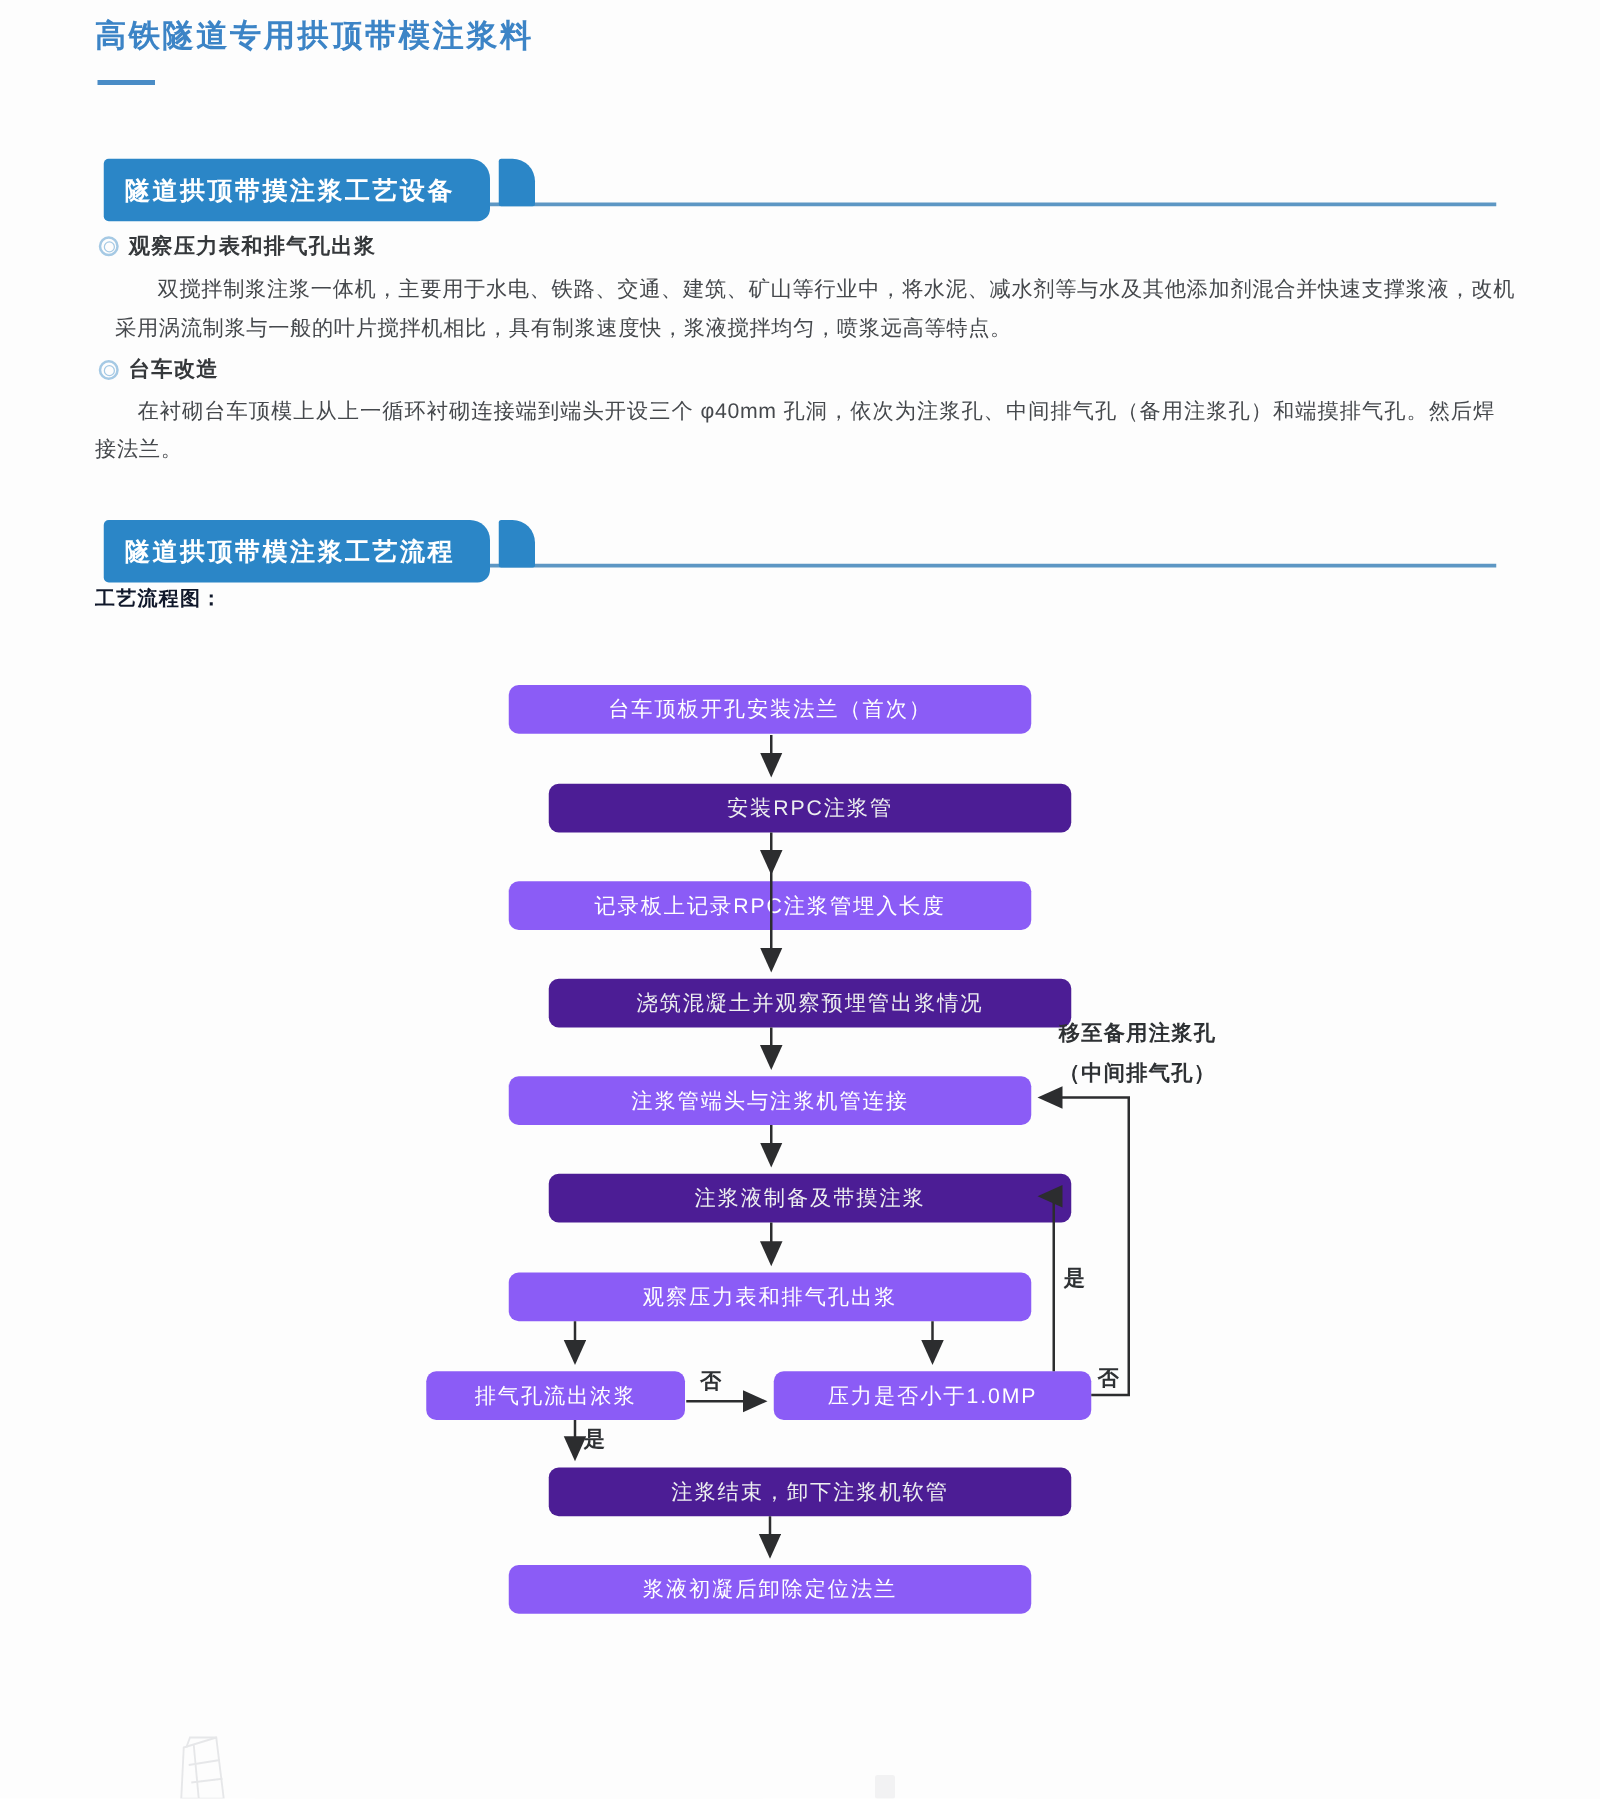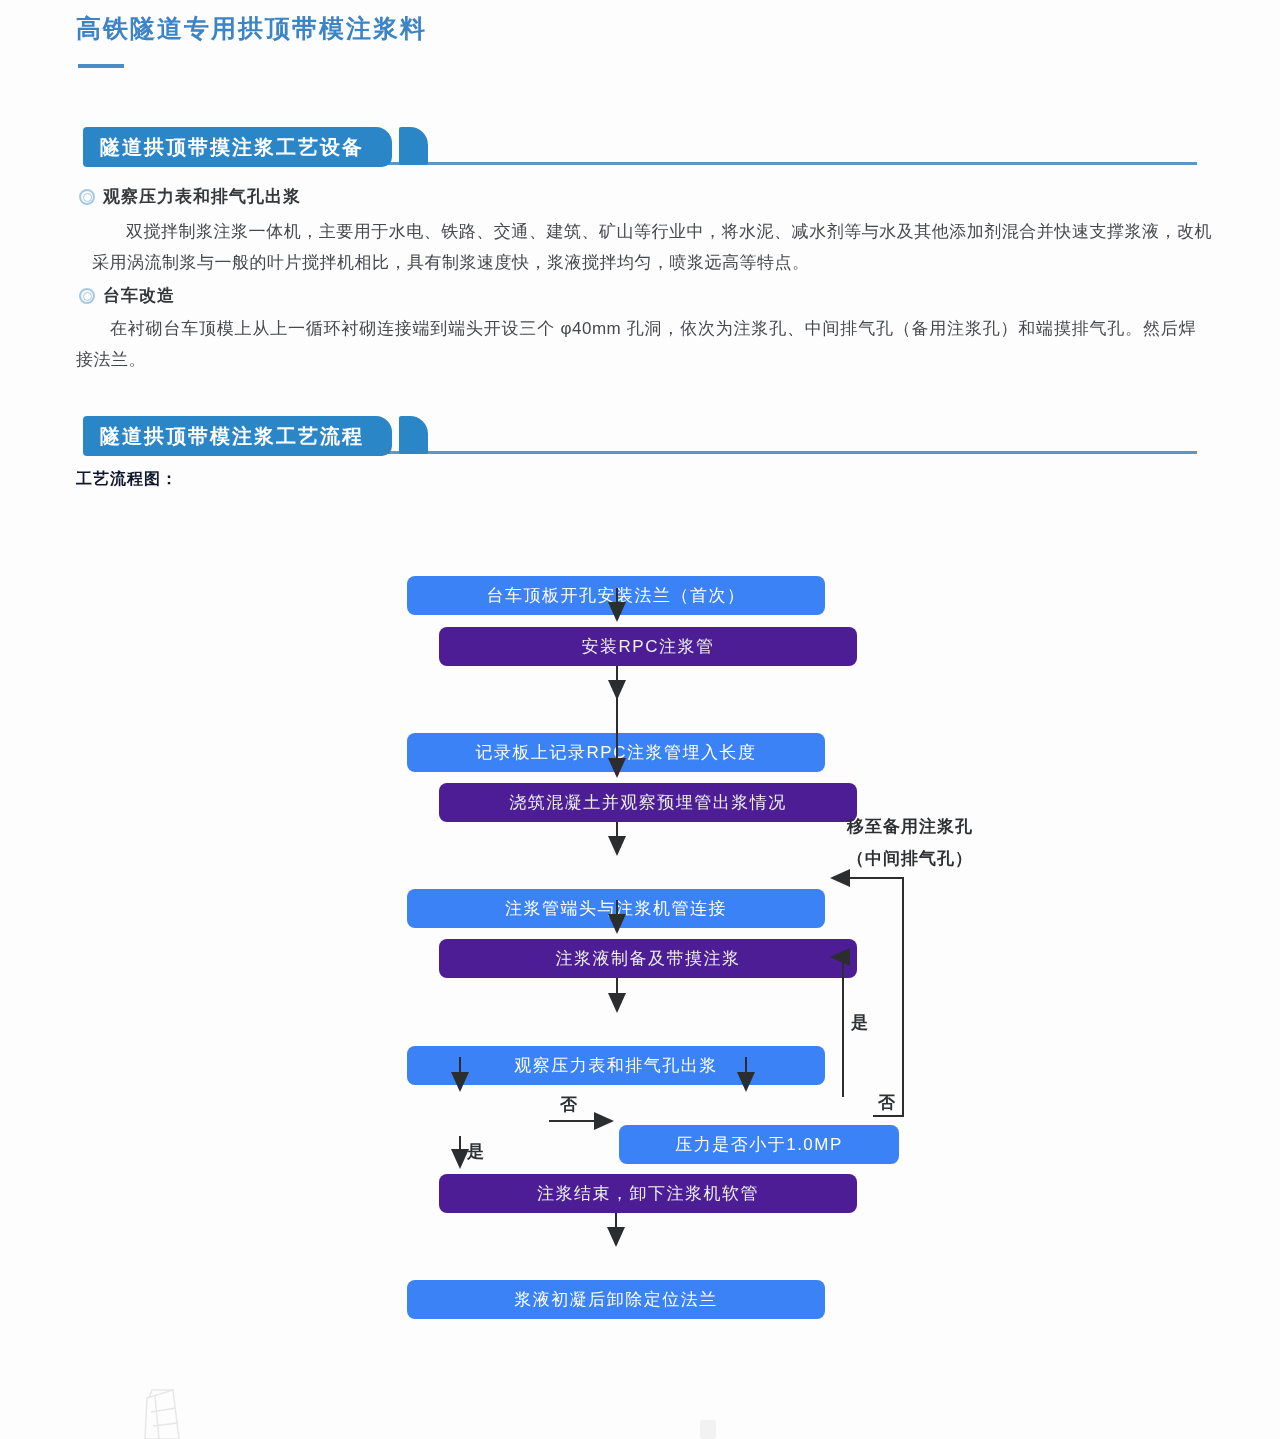--- a/index.html
+++ b/index.html
@@ -14,21 +14,21 @@
   
   .page-title{
     position:absolute;left:76px;top:12px;
     font-size:25px;font-weight:bold;color:#3c84c6;letter-spacing:2px;
   }
   .title-underline{
     position:absolute;left:78px;top:64px;width:46px;height:4px;background:#4a8cc6;
   }
   
   .banner{
-    position:absolute;left:83px;width:309px;height:40px;
+    position:absolute;left:83px;width:309px;height:50px;
     background:#2b86c7;color:#ffffff;
     border-radius:4px 16px 10px 4px;
     font-size:20px;font-weight:bold;letter-spacing:2px;
     display:flex;align-items:center;padding-left:17px;box-sizing:border-box;
     z-index:3;
   }
   .banner-fold{
     position:absolute;width:29px;height:38px;background:#2b86c7;
     border-radius:2px 18px 2px 2px;z-index:2;
   }
@@ -61,27 +61,27 @@
   .flow-caption{
     position:absolute;left:76px;top:469px;
     font-size:16px;font-weight:bold;color:#0f172a;letter-spacing:1px;
   }
   
   .flowbox{
     position:absolute;height:39px;border-radius:8px;
     display:flex;align-items:center;justify-content:center;
     font-size:17px;letter-spacing:1.5px;white-space:nowrap;
   }
-  .fb-blue{background:#3b82f6;color:#ffffff;margin-top:28px;}
+  .fb-blue{background:#8b5cf6;color:#ffffff;}
   .fb-gray{background:#4c1d95;color:#edeff0;margin-left:32px;}
   .col{left:407px;width:418px;}
   .s1{top:548px;} .s2{top:627px;} .s3{top:705px;} .s4{top:783px;}
   .s5{top:861px;} .s6{top:939px;} .s7{top:1018px;}
   .s8{left:341px;width:207px;top:1097px;}
-  .s9{left:619px;width:280px;top:1097px;}
+  .s9{left:619px;width:254px;top:1097px;}
   .s10{top:1174px;} .s11{top:1252px;}
   .connectors{position:absolute;left:0;top:0;pointer-events:none;z-index:1;}
   .flow-label{
     position:absolute;font-size:17px;font-weight:bold;color:#2e3134;
     letter-spacing:1px;white-space:nowrap;z-index:4;
   }
   .lbl-no-between{left:560px;top:1093px;}
   .lbl-yes-down{left:467px;top:1140px;}
   .lbl-yes-loop{left:851px;top:1011px;}
   .lbl-no-loop{left:878px;top:1091px;}
@@ -151,20 +151,21 @@
     </g>
   </svg>
 
   <div class="flowbox fb-blue col s1">台车顶板开孔安装法兰（首次）</div>
   <div class="flowbox fb-gray col s2">安装RPC注浆管</div>
   <div class="flowbox fb-blue col s3">记录板上记录RPC注浆管埋入长度</div>
   <div class="flowbox fb-blue col s5">注浆管端头与注浆机管连接</div>
   <div class="flowbox fb-gray col s4">浇筑混凝土并观察预埋管出浆情况</div>
   <div class="flowbox fb-gray col s6">注浆液制备及带摸注浆</div>
   <div class="flowbox fb-blue col s7">观察压力表和排气孔出浆</div>
+  <div class="flowbox fb-blue s8">排气孔流出浓浆</div>
   <div class="flowbox fb-blue s9">压力是否小于1.0MP</div>
   <div class="flowbox fb-gray col s10">注浆结束，卸下注浆机软管</div>
   <div class="flowbox fb-blue col s11">浆液初凝后卸除定位法兰</div>
 
   <div class="flow-label lbl-no-between">否</div>
   <div class="flow-label lbl-yes-down">是</div>
   <div class="flow-label lbl-yes-loop">是</div>
   <div class="flow-label lbl-no-loop">否</div>
   <div class="redirect-note rn1">移至备用注浆孔</div>
   <div class="redirect-note rn2">（中间排气孔）</div>

